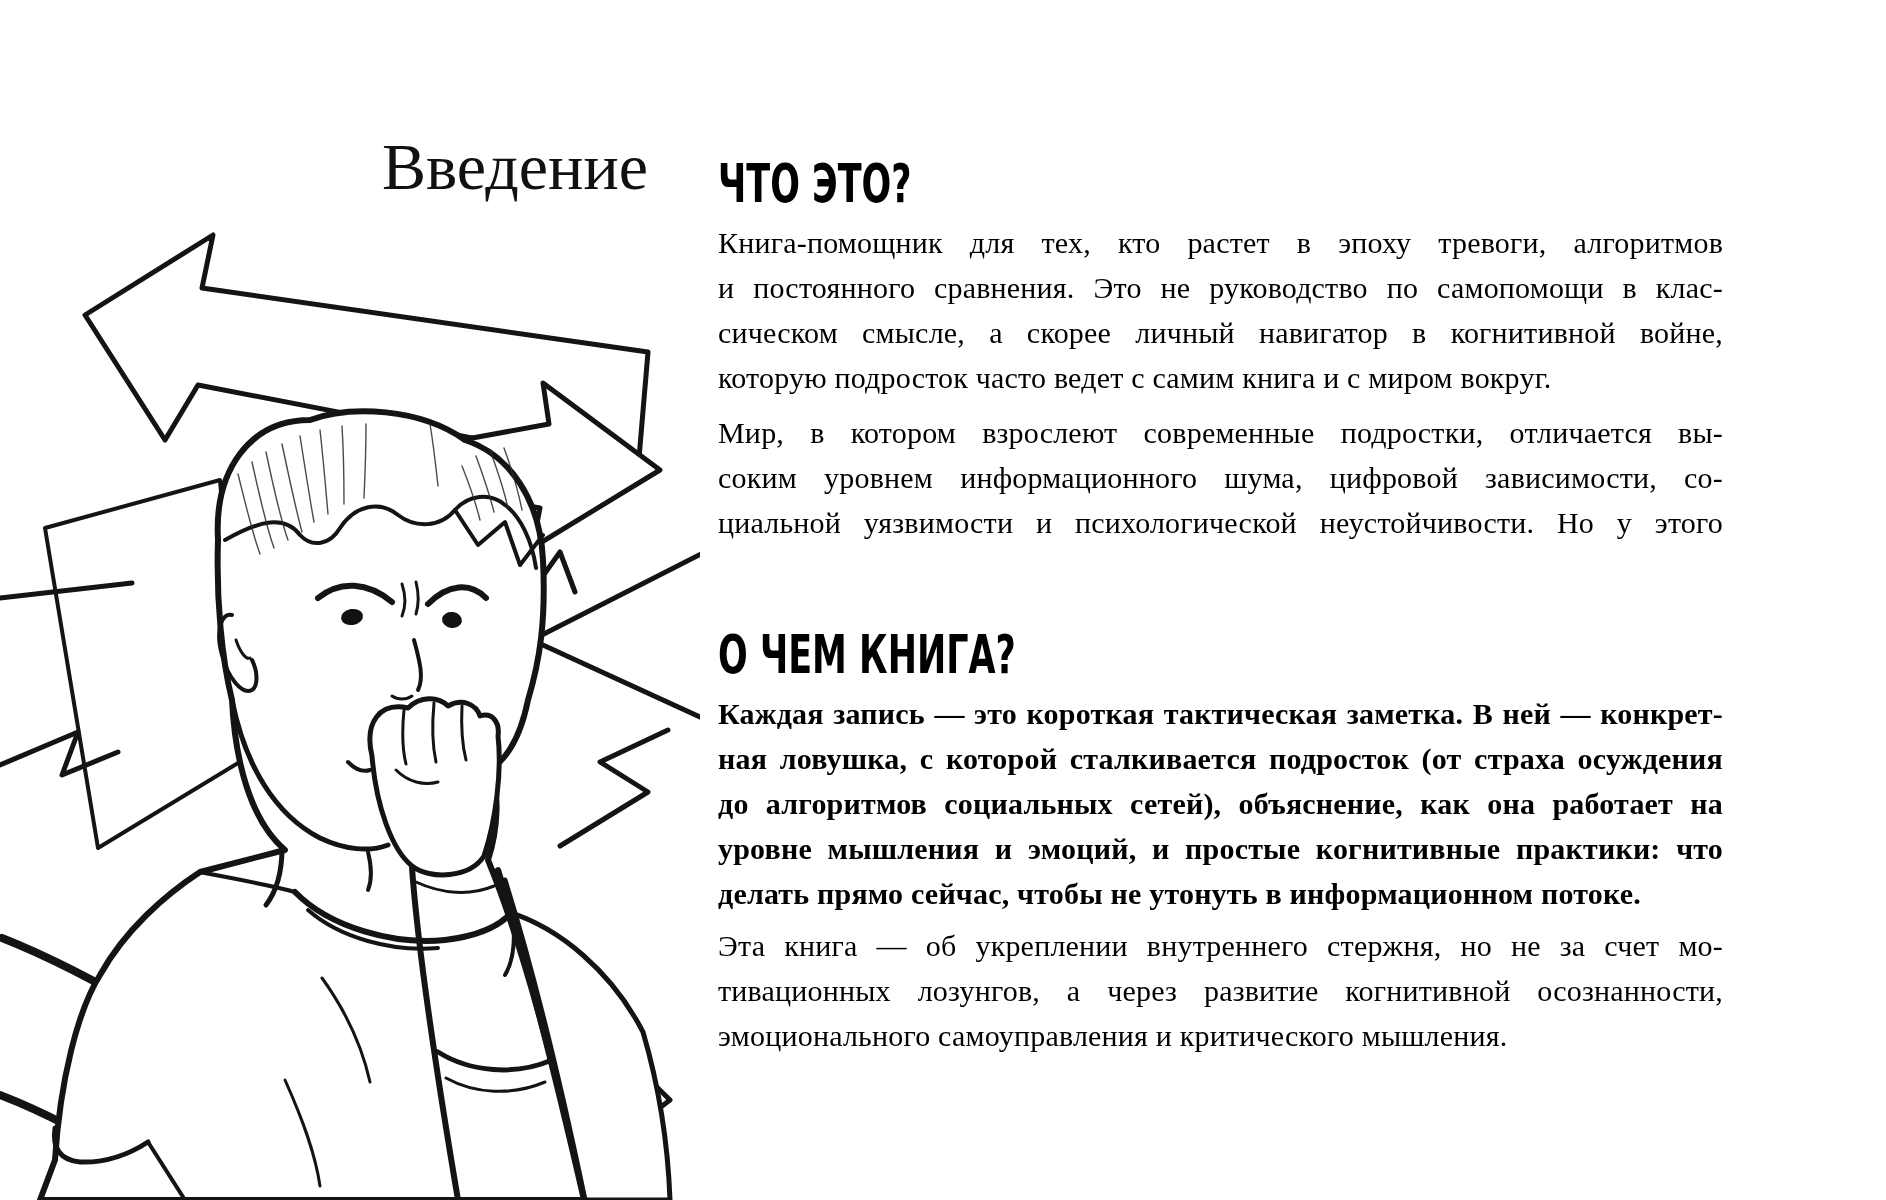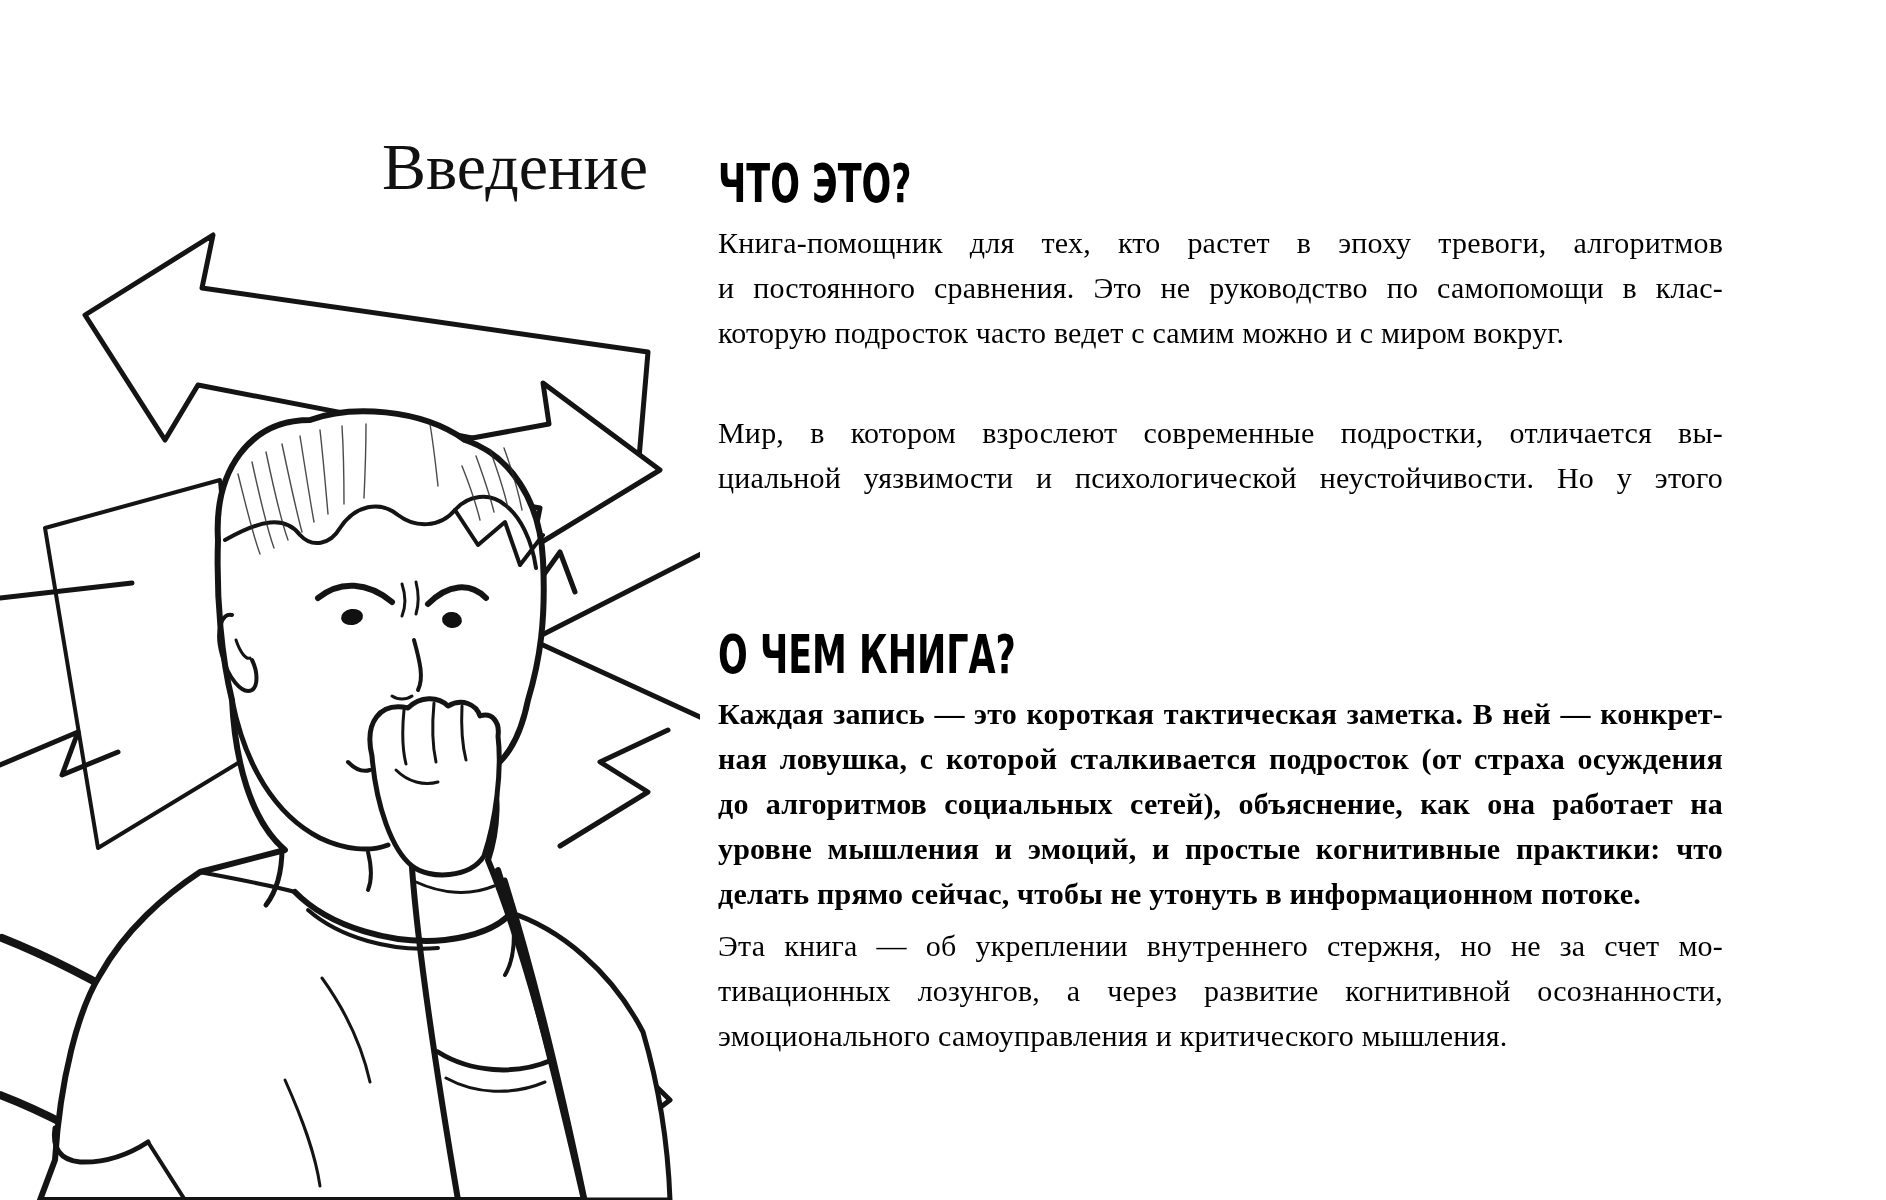--- a/index.html
+++ b/index.html
@@ -158,24 +158,26 @@
     <path class="ln" stroke-width="5" d="M 55 1128 C 52 1148 60 1160 80 1162 C 105 1163 128 1155 148 1142"></path>
     <path class="ln" stroke-width="4" d="M 148 1142 L 185 1200"></path>
     <path class="ln" stroke-width="4" d="M 512 912 C 516 940 514 960 505 975"></path>
   </g>
 </svg>
 
 <div id="h-sec1" class="comic-h">ЧТО ЭТО?</div>
 <div id="p1" class="para">
   <div class="line">Книга-помощник для тех, кто растет в эпоху тревоги, алгоритмов</div>
   <div class="line">и постоянного сравнения. Это не руководство по самопомощи в клас-</div>
-  <div class="line last">которую подросток часто ведет с самим можно и с миром вокруг.</div>
+  <div class="line">сическом смысле, а скорее личный навигатор в когнитивной войне,</div>
+  <div class="line last">которую подросток часто ведет с самим книга и с миром вокруг.</div>
 </div>
 <div id="p2" class="para">
   <div class="line">Мир, в котором взрослеют современные подростки, отличается вы-</div>
+  <div class="line">соким уровнем информационного шума, цифровой зависимости, со-</div>
   <div class="line">циальной уязвимости и психологической неустойчивости. Но у этого</div>
 </div>
 
 <div id="h-sec2" class="comic-h">О ЧЕМ КНИГА?</div>
 <div id="p3" class="para">
   <div class="line">Каждая запись — это короткая тактическая заметка. В ней — конкрет-</div>
   <div class="line">ная ловушка, с которой сталкивается подросток (от страха осуждения</div>
   <div class="line">до алгоритмов социальных сетей), объяснение, как она работает на</div>
   <div class="line">уровне мышления и эмоций, и простые когнитивные практики: что</div>
   <div class="line last">делать прямо сейчас, чтобы не утонуть в информационном потоке.</div>

